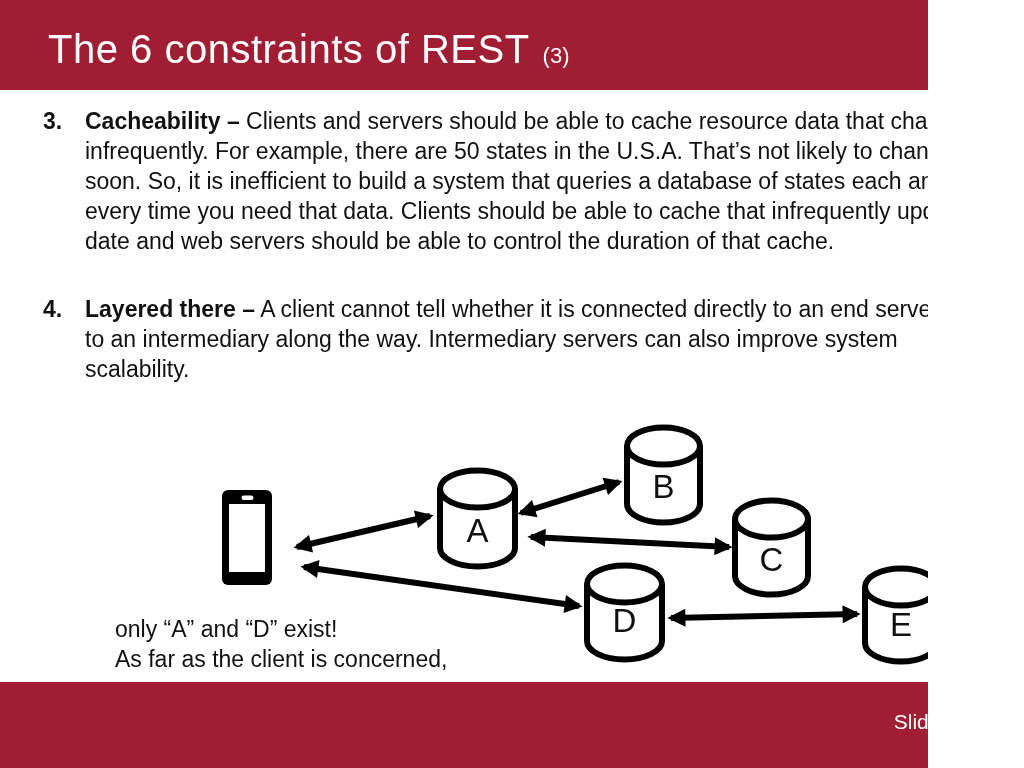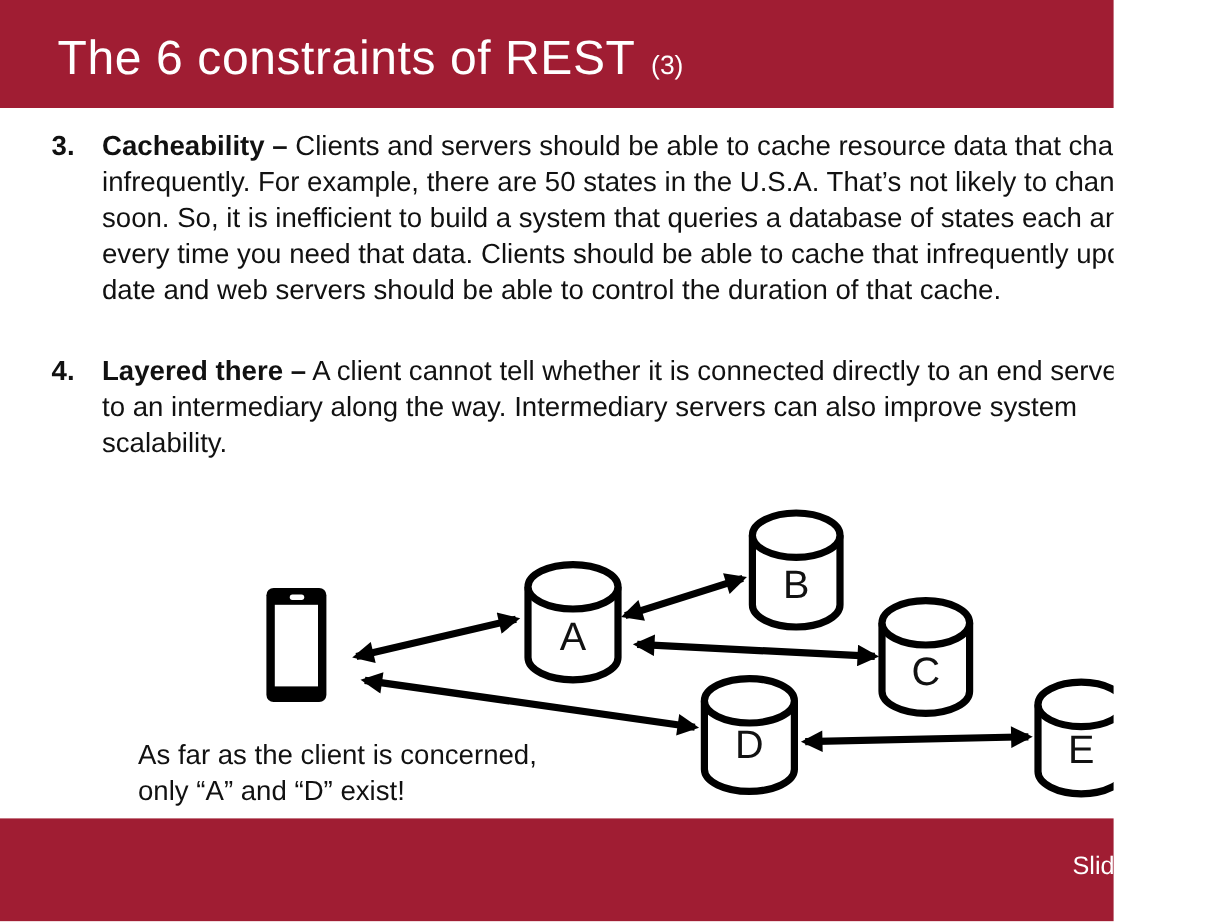--- a/index.html
+++ b/index.html
@@ -121,21 +121,21 @@
       <text class="node-label" x="624.5" y="632">D</text>
     </g>
     <g>
       <path class="cyl-body" d="M865,587 L865,643 A36,18.5 0 0 0 937,643 L937,587"></path>
       <ellipse class="cyl-top" cx="901" cy="587" rx="36" ry="18.5"></ellipse>
       <text class="node-label" x="901" y="636">E</text>
     </g>
   </svg>
 
   <div class="caption">
+    <div>only “A” and “D” exist!</div>
     <div>As far as the client is concerned,</div>
-    <div>only “A” and “D” exist!</div>
   </div>
 
   <footer class="footbar">
     <span class="slide-number">Slide 6</span>
   </footer>
 
 </div>
 
 </body></html>

